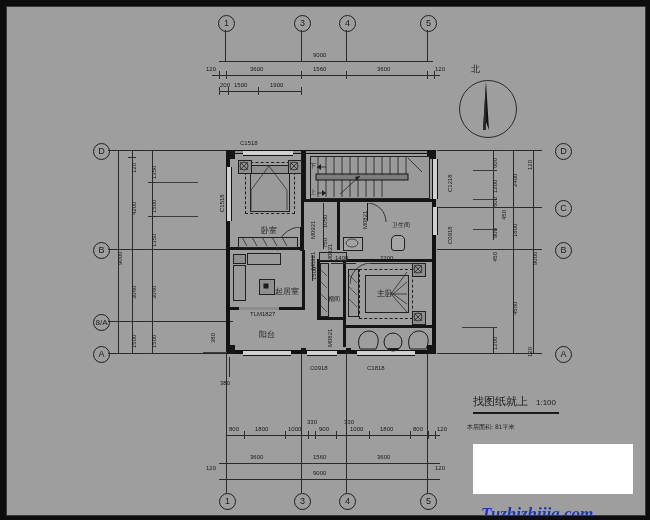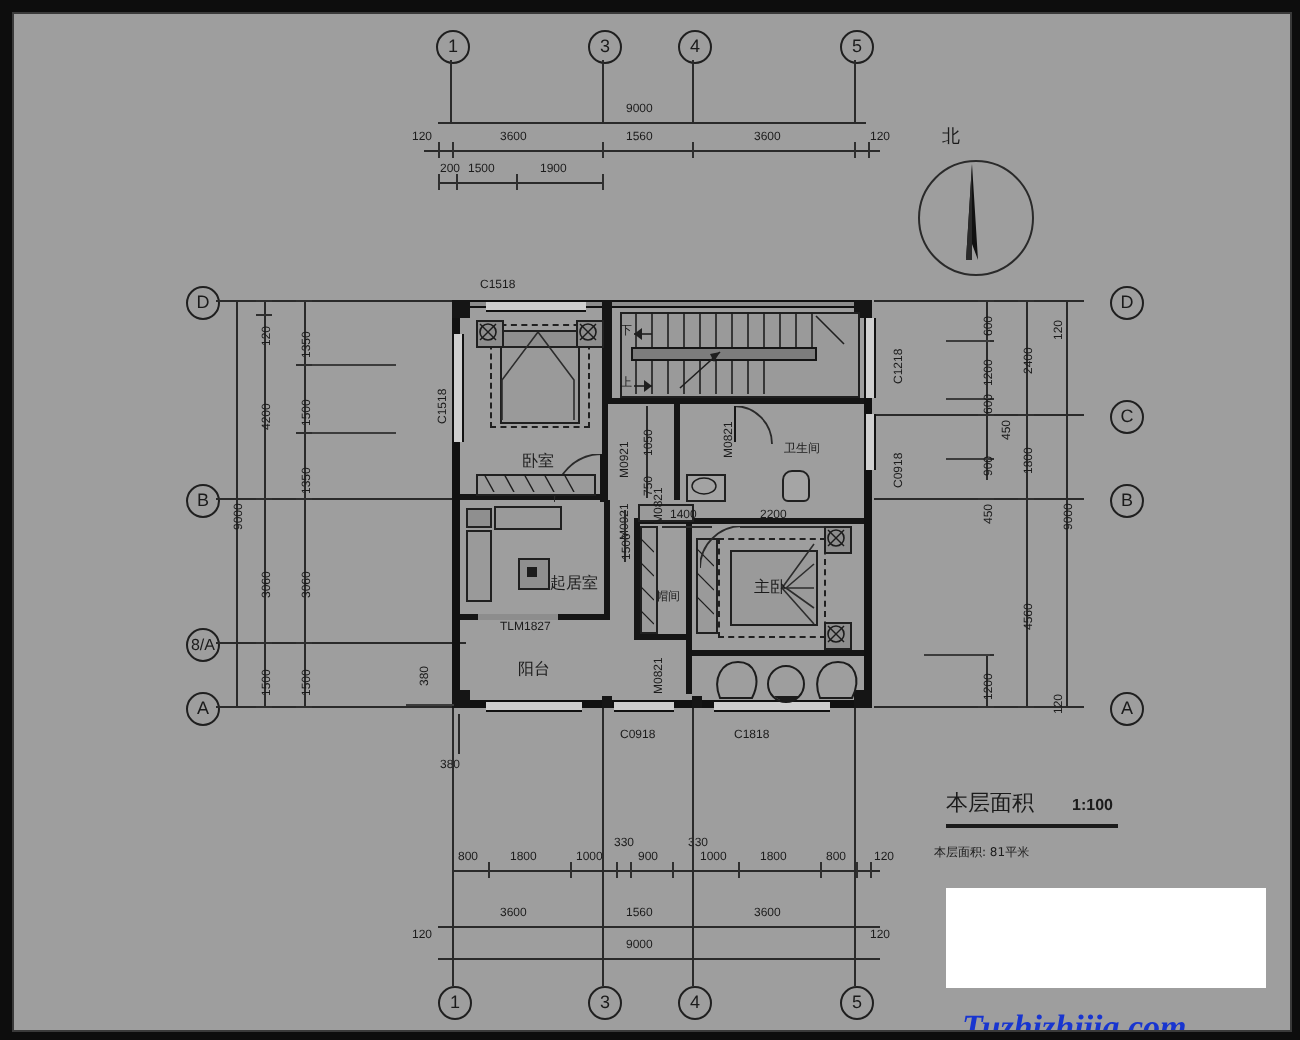--- a/index.html
+++ b/index.html
@@ -502,22 +502,22 @@
     <div class="bub" style="left:212px;top:486px;">1</div>
     <div class="v" style="left:294px;top:472px;height:14px;"></div>
     <div class="bub" style="left:287px;top:486px;">3</div>
     <div class="v" style="left:339px;top:472px;height:14px;"></div>
     <div class="bub" style="left:332px;top:486px;">4</div>
     <div class="v" style="left:420px;top:472px;height:14px;"></div>
     <div class="bub" style="left:413px;top:486px;">5</div>
   </div>
 
   <div class="titlewrap" style="left:466px;top:388px;">
-    <div class="t t9 cn" style="left:0;top:0;font-size:11px;line-height:13px;">本层面积</div>
-    <div class="t t8" style="left:63px;top:3px;font-weight:bold;">1:100</div>
+    <div class="t t9 cn" style="left:0;top:0;font-size:11px;line-height:13px;">找图纸就上</div>
+    <div class="t t8" style="left:63px;top:3px;">1:100</div>
     <div class="titleline" style="left:0;top:17px;width:86px;height:2px;"></div>
     <div class="t t6 cn" style="left:-6px;top:28px;">本层面积: 81平米</div>
   </div>
 
   <div id="wm" style="left:466px;top:437px;width:160px;height:50px;">
     <div class="url" style="left:8px;top:34px;margin-top:26px;">Tuzhizhijia.com</div>
   </div>
 
 </div>
 </div>

